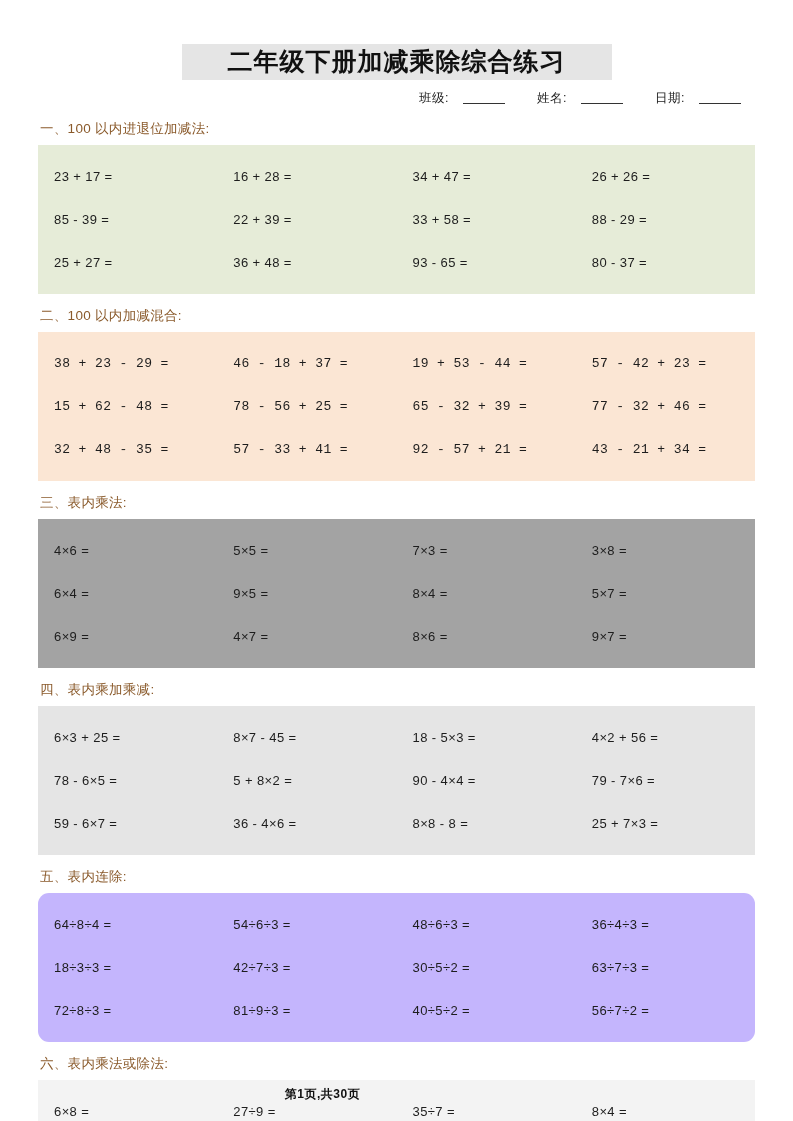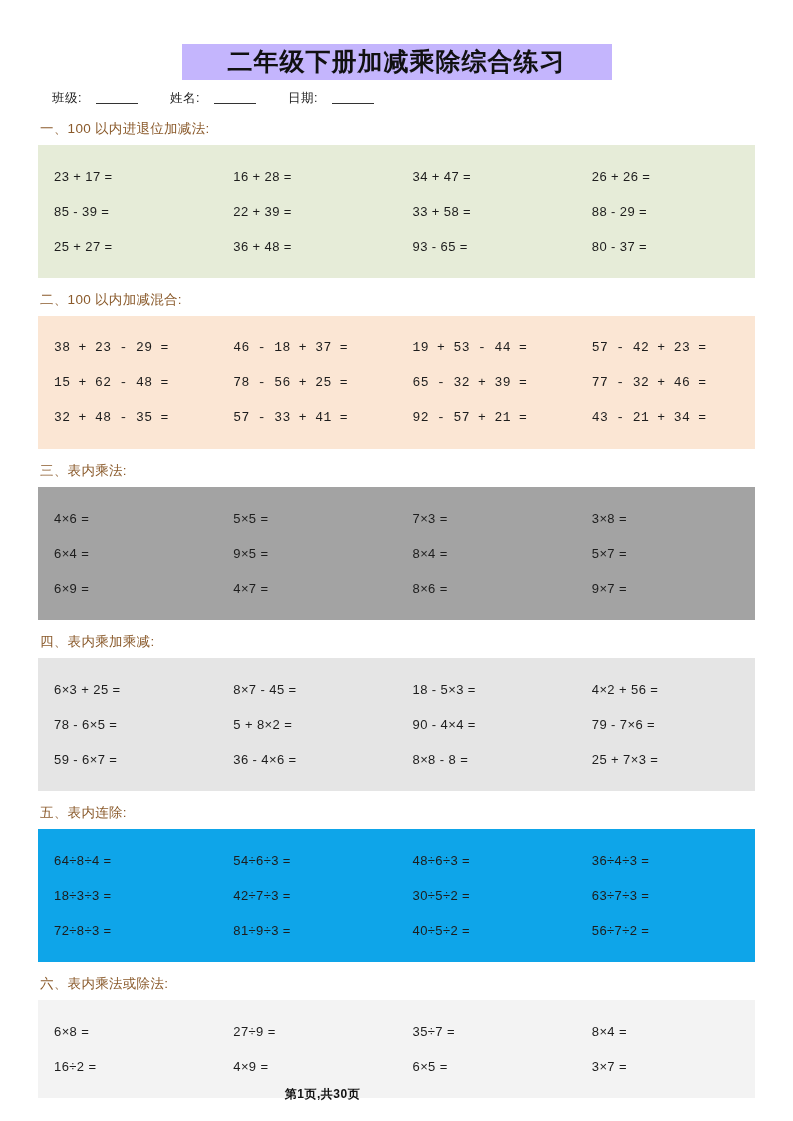--- a/index.html
+++ b/index.html
@@ -22,61 +22,61 @@
     height: 1121px;
     box-sizing: border-box;
     padding: 34px 38px 0 38px;
   }
   .title {
     text-align: center;
     font-size: 25px;
     font-weight: bold;
     color: #111111;
     letter-spacing: 1px;
-    background: #c4b5fd;
+    background: #e5e5e5;
     display: block;
     margin: 10px auto 0 auto;
     width: 430px;
     padding: 2px 0 3px 0;
     line-height: 1.25;
   }
   .meta {
-    text-align: left;
+    text-align: right;
     font-size: 12.5px;
     color: #222;
     margin-top: 10px;
     letter-spacing: 0.5px;
   }
   .meta span { display: inline-block; margin: 0 7px; }
   .u { display: inline-block; border-bottom: 1px solid #333; width: 42px; height: 12px; vertical-align: -2px;}
   .section-head {
     font-size: 13.5px;
     color: #8a5a2b;
     margin: 13px 0 7px 2px;
     font-weight: normal;
     letter-spacing: 0.3px;
   }
   .grid {
     display: grid;
     grid-template-columns: repeat(4, 1fr);
-    row-gap: 0;
+    row-gap: 8px;
     padding: 14px 0 14px 0;
   }
   .cell {
     font-size: 13px;
     color: #1d1d1d;
     padding: 10px 0 10px 16px;
     letter-spacing: 0.4px;
     white-space: nowrap;
   }
   .sec1 { background: #e6ecd8; }
   .sec2 { background: #fbe6d4; font-family: Liberation Mono, monospace; }
   .sec3 { background: #a3a3a3; }
   .sec4 { background: #e5e5e5; }
-  .sec5 { background: #0ea5e9; }
+  .sec5 { background: #c4b5fd; border-radius: 11px; }
   .sec6 { background: #f3f3f3; }
   .footer {
     position: absolute;
     bottom: 18px;
     left: 0;
     width: 645px;
     text-align: center;
     font-size: 12px;
     color: #111;
     font-weight: bold;

